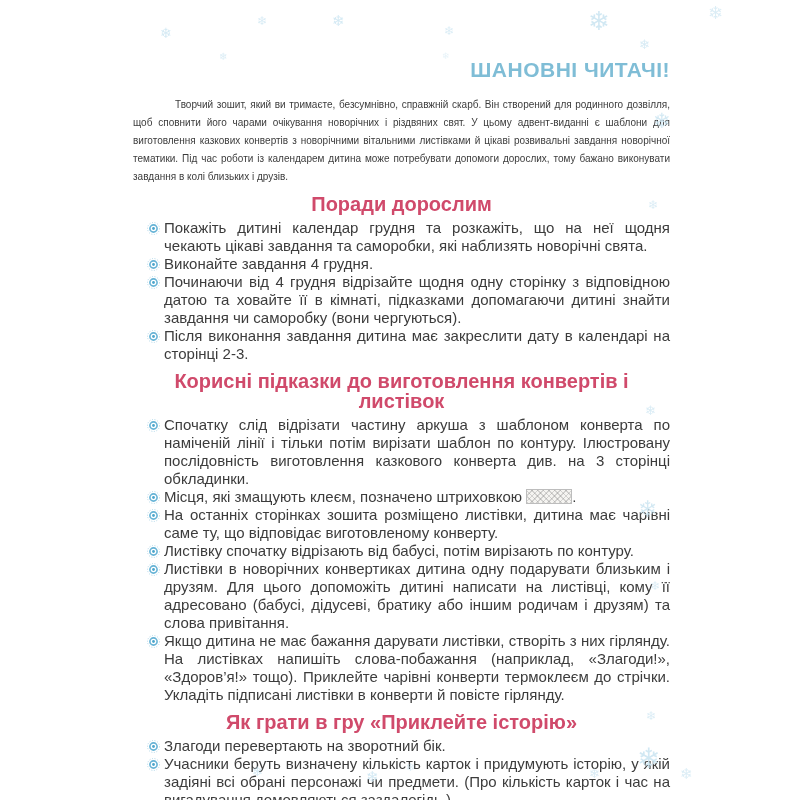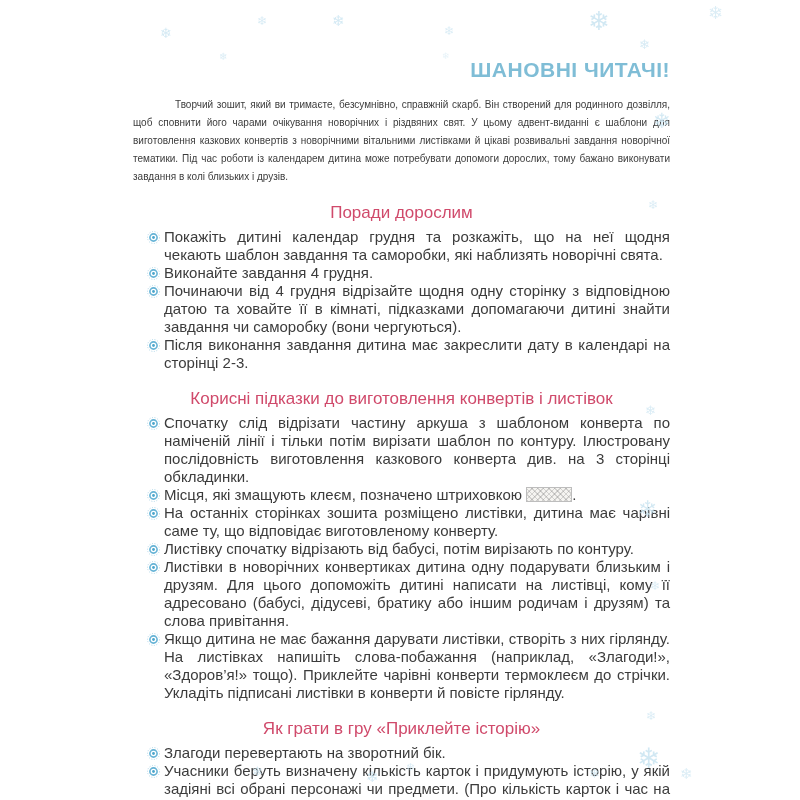--- a/index.html
+++ b/index.html
@@ -42,24 +42,24 @@
     color:var(--c-title);
   }
   .intro{
     margin:0 0 4px;
     font-size:10px;
     line-height:18px;
     text-align:justify;
     text-indent:42px;
   }
   h2.sec-heading{
-    margin:17px 0 5px;
-    font-size:17px;
+    margin:8px 0 5px;
+    font-size:20px;
     line-height:20px;
-    font-weight:normal;
+    font-weight:bold;
     text-align:center;
     color:var(--c-head);
   }
   .items{margin:0;padding:0;list-style:none;}
   .item{
     position:relative;
     margin:0;
     padding-left:31px;
     font-size:15px;
     line-height:18px;
@@ -94,21 +94,21 @@
     <div id="sections">
   <section>
     <h2 class="sec-heading">Поради дорослим</h2>
     <ul class="items">
   <li class="item">
     <svg class="bullet" viewBox="0 0 13 13" width="13" height="13">
       <circle class="ring-outer" cx="6.5" cy="6.5" r="6"></circle>
       <circle class="ring-mid" cx="6.5" cy="6.5" r="3.6"></circle>
       <circle class="ring-dot" cx="6.5" cy="6.5" r="1.4"></circle>
     </svg>
-    <span class="item-text">Покажіть дитині календар грудня та розкажіть, що на неї щодня чекають шаблон завдання та саморобки, які наблизять новорічні свята.</span>
+    <span class="item-text">Покажіть дитині календар грудня та розкажіть, що на неї щодня чекають цікаві завдання та саморобки, які наблизять новорічні свята.</span>
   </li>
 
   <li class="item">
     <svg class="bullet" viewBox="0 0 13 13" width="13" height="13">
       <circle class="ring-outer" cx="6.5" cy="6.5" r="6"></circle>
       <circle class="ring-mid" cx="6.5" cy="6.5" r="3.6"></circle>
       <circle class="ring-dot" cx="6.5" cy="6.5" r="1.4"></circle>
     </svg>
     <span class="item-text">Виконайте завдання 4 грудня.</span>
   </li>

